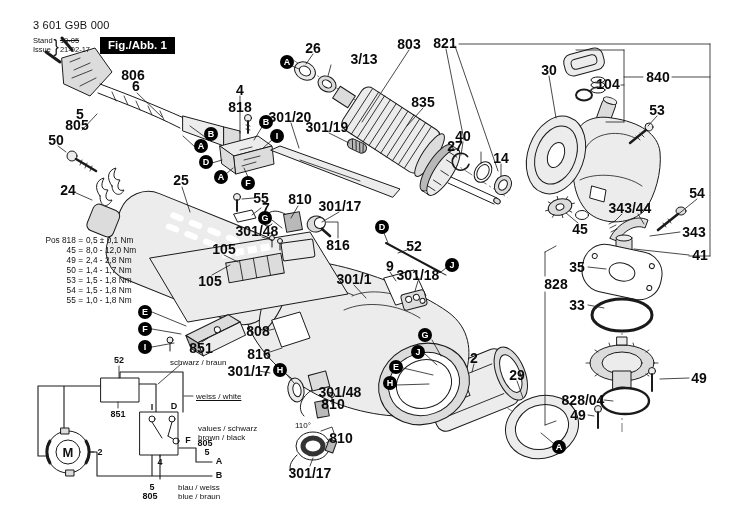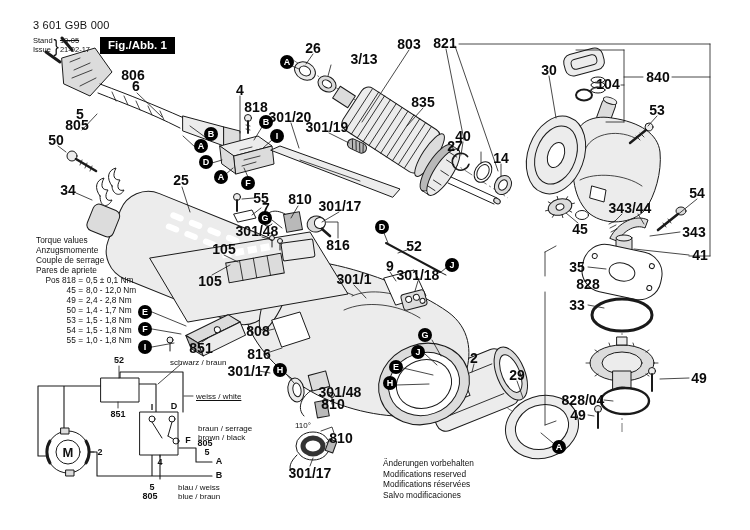--- a/index.html
+++ b/index.html
@@ -346,27 +346,20 @@
     <div>
       <div class="strike">19-05</div>
       <div>21-02-17</div>
     </div>
   </div>
   <div class="fig-box">Fig./Abb. 1</div>
 
   <div class="torque">
     <div>
 
-    <div>Torque values</div>
-        <div>Anzugsmomente</div>
-        <div>Couple de serrage</div>
-        <div>Pares de apriete</div>
-      </div>
-    <div>
-
     <div class="trow">
         <span class="tpos">Pos 818 =</span>
         <span class="tval">0,5 ± 0,1 Nm</span>
       </div>
         <div class="trow">
         <span class="tpos">45 =</span>
         <span class="tval">8,0 - 12,0 Nm</span>
       </div>
         <div class="trow">
         <span class="tpos">49 =</span>
@@ -384,62 +377,55 @@
         <span class="tpos">54 =</span>
         <span class="tval">1,5 - 1,8 Nm</span>
       </div>
         <div class="trow">
         <span class="tpos">55 =</span>
         <span class="tval">1,0 - 1,8 Nm</span>
       </div>
       </div>
   </div>
 
-  <div class="footer">
-
-  <div>Änderungen vorbehalten</div>
-      <div>Modifications reserved</div>
-      <div>Modifications réservées</div>
-      <div>Salvo modificaciones</div>
-    </div>
 
   <div class="layer">
 
   <div class="callout" style="left: 133px; top: 75px;">806</div>
       <div class="callout" style="left: 136px; top: 86px;">6</div>
       <div class="callout" style="left: 80px; top: 114px;">5</div>
       <div class="callout" style="left: 77px; top: 125px;">805</div>
       <div class="callout" style="left: 56px; top: 140px;">50</div>
-      <div class="callout" style="left: 68px; top: 190px;">34</div>
+      <div class="callout" style="left: 68px; top: 190px;">24</div>
       <div class="callout" style="left: 181px; top: 180px;">25</div>
       <div class="callout" style="left: 224px; top: 249px;">105</div>
       <div class="callout" style="left: 210px; top: 281px;">105</div>
       <div class="callout" style="left: 240px; top: 90px;">4</div>
-      <div class="callout" style="left: 256px; top: 107px; text-align: center;">818</div>
+      <div class="callout" style="left: 240px; top: 107px; text-align: center;">818</div>
       <div class="callout" style="left: 290px; top: 117px;">301/20</div>
       <div class="callout" style="left: 327px; top: 127px;">301/19</div>
       <div class="callout" style="left: 313px; top: 48px;">26</div>
       <div class="callout" style="left: 331px; top: 59px; margin-left: 33px;">3/13</div>
       <div class="callout" style="left: 409px; top: 44px;">803</div>
       <div class="callout" style="left: 445px; top: 43px;">821</div>
       <div class="callout" style="left: 423px; top: 102px;">835</div>
       <div class="callout" style="left: 463px; top: 136px;">40</div>
       <div class="callout" style="left: 455px; top: 146px;">27</div>
       <div class="callout" style="left: 501px; top: 158px;">14</div>
       <div class="callout" style="left: 549px; top: 70px;">30</div>
       <div class="callout" style="left: 608px; top: 84px;">104</div>
       <div class="callout" style="left: 658px; top: 77px;">840</div>
       <div class="callout" style="left: 657px; top: 110px;">53</div>
       <div class="callout" style="left: 697px; top: 193px;">54</div>
       <div class="callout" style="left: 630px; top: 208px;">343/44</div>
       <div class="callout" style="left: 694px; top: 232px;">343</div>
       <div class="callout" style="left: 580px; top: 229px;">45</div>
       <div class="callout" style="left: 700px; top: 255px;">41</div>
       <div class="callout" style="left: 577px; top: 267px;">35</div>
-      <div class="callout" style="left: 578px; top: 284px; padding-left: 20px;">828</div>
+      <div class="callout" style="left: 546px; top: 284px; padding-left: 20px;">828</div>
       <div class="callout" style="left: 577px; top: 305px;">33</div>
       <div class="callout" style="left: 699px; top: 378px;">49</div>
       <div class="callout" style="left: 583px; top: 400px;">828/04</div>
       <div class="callout" style="left: 578px; top: 415px;">49</div>
       <div class="callout" style="left: 261px; top: 198px;">55</div>
       <div class="callout" style="left: 266px; top: 208px;">7</div>
       <div class="callout" style="left: 257px; top: 231px;">301/48</div>
       <div class="callout" style="left: 300px; top: 199px;">810</div>
       <div class="callout" style="left: 340px; top: 206px;">301/17</div>
       <div class="callout" style="left: 338px; top: 245px;">816</div>
@@ -492,21 +478,21 @@
       <div class="marker" style="left: 418px; top: 352px;">J</div>
       <div class="marker" style="left: 396px; top: 367px;">E</div>
       <div class="marker" style="left: 390px; top: 383px;">H</div>
       <div class="marker" style="left: 559px; top: 447px;">A</div>
     </div>
 
   <div class="layer">
 
   <div class="wire-label" style="left: 170px; top: 358px;">schwarz / braun</div>
       <div class="wire-label" style="left: 196px; top: 392px; text-decoration: underline;">weiss / white</div>
-      <div class="wire-label" style="left: 198px; top: 424px;">braun / serrage</div>
+      <div class="wire-label" style="left: 198px; top: 424px;">values / schwarz</div>
       <div class="wire-label" style="left: 198px; top: 433px;">brown / black</div>
       <div class="wire-label" style="left: 178px; top: 483px;">blau / weiss</div>
       <div class="wire-label" style="left: 178px; top: 492px;">blue / braun</div>
       <div class="wire-label" style="left: 295px; top: 421px;">110°</div>
     </div>
 
   <div class="layer">
 
   <div class="terminal" style="left: 152px; top: 407px;">I</div>
       <div class="terminal" style="left: 174px; top: 406px;">D</div>

